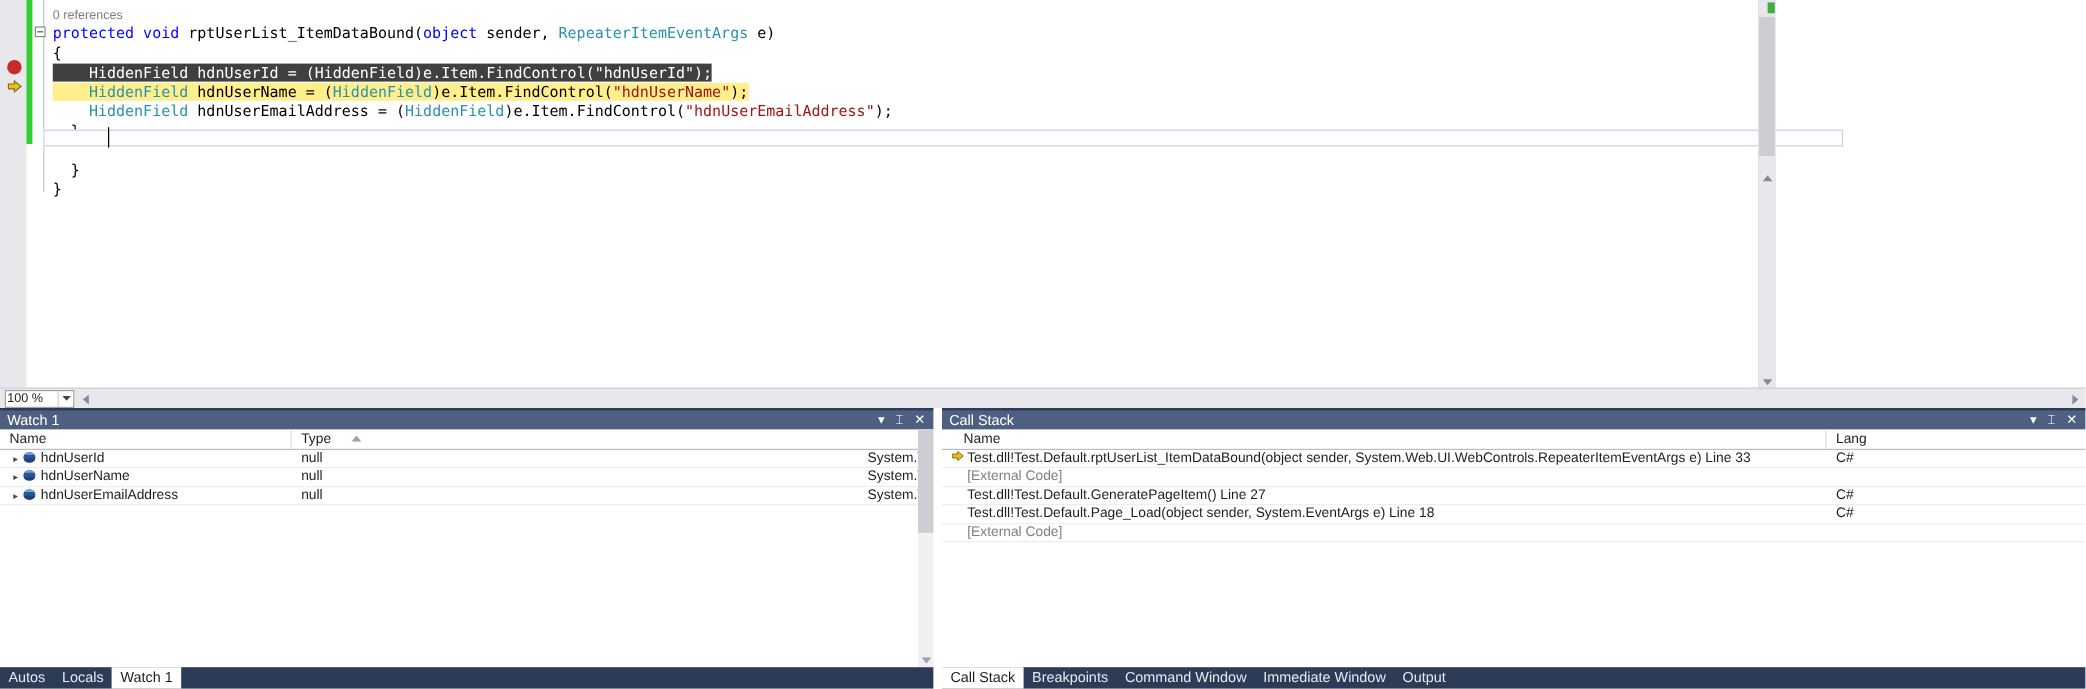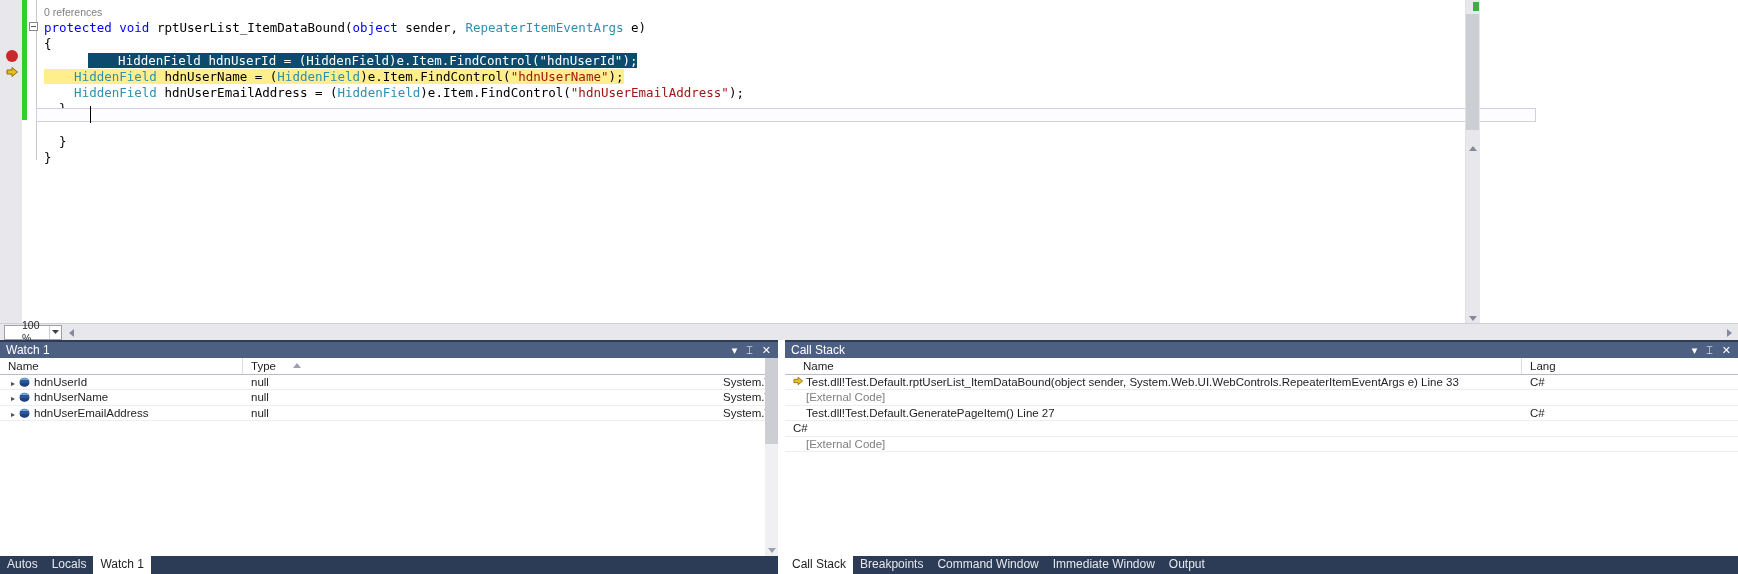--- a/index.html
+++ b/index.html
@@ -50,21 +50,21 @@
     position: absolute; left: 44px; top: 4px;
     font-family: "DejaVu Sans Mono", "Liberation Mono", monospace;
     font-size: 12.5px; line-height: 16.2px; white-space: pre;
   }
   .code-line { height: 16.2px; white-space: pre; }
   .tk-kw     { color: #0000ff; }
   .tk-type   { color: #2b91af; }
   .tk-str    { color: #a31515; }
   .tk-plain  { color: #000000; }
   .tk-lens   { color: #808080; font-family: "Liberation Sans", sans-serif; font-size: 10.5px; }
-  .hl-bp  { background: #0c4a6e; margin-left: 44px; }
+  .hl-bp  { background: #404040; }
   .hl-bp .tk-kw, .hl-bp .tk-type, .hl-bp .tk-str, .hl-bp .tk-plain { color: #ffffff; }
   .hl-cur { background: #ffee8c; }
   .caret-line {
     position: absolute; left: 36px; top: 108px; width: 1500px; height: 14px;
     border: 1px solid #d0d0e0; background: #fdfdff;
   }
   .caret-bar {
     position: absolute; left: 90px; top: 106px; width: 1px; height: 17px;
     background: #000;
   }
@@ -86,21 +86,21 @@
 
   
   .zoombar {
     position: absolute; left: 0; bottom: 0; width: 1738px; height: 17px;
     background: #e8e8ec; border-top: 1px solid #cfcfd6;
     display: flex; align-items: center;
   }
   .zoom-select {
     width: 58px; height: 15px; margin-left: 4px;
     background: #ffffff; border: 1px solid #a0a0a8;
-    font-size: 10.5px; line-height: 13px; padding-left: 17px;
+    font-size: 10.5px; line-height: 13px; padding-left: 1px;
     display: flex; align-items: center; justify-content: space-between;
     color: #1e1e1e;
   }
   .zoom-select .cv { border-left: 1px solid #cfcfd6; height: 100%; width: 13px;
     display: flex; align-items: center; justify-content: center; }
   .hs-track { flex: 1; height: 15px; margin-left: 3px; background: #e8e8ec; position: relative; }
   .hs-left, .hs-right { position: absolute; top: 4px; width: 0; height: 0; }
   .hs-left  { left: 4px;  border-top: 4px solid transparent; border-bottom: 4px solid transparent; border-right: 5px solid #868999; }
   .hs-right { right: 6px; border-top: 4px solid transparent; border-bottom: 4px solid transparent; border-left: 5px solid #868999; }
 
@@ -298,20 +298,21 @@
         </div>
         <div class="grid-row">
           <div class="gr-cell" style="width:737px;"><span class="cs-arrow"></span><span class="ext-code">[External Code]</span></div>
           <div class="gr-cell" style="width:216px;"><span></span></div>
         </div>
         <div class="grid-row">
           <div class="gr-cell" style="width:737px;"><span class="cs-arrow"></span><span class="">Test.dll!Test.Default.GeneratePageItem() Line 27</span></div>
           <div class="gr-cell" style="width:216px;"><span>C#</span></div>
         </div>
         <div class="grid-row">
+          <div class="gr-cell" style="width:737px;"><span class="cs-arrow"></span><span class="">Test.dll!Test.Default.Page_Load(object sender, System.EventArgs e) Line 18</span></div>
           <div class="gr-cell" style="width:216px;"><span>C#</span></div>
         </div>
         <div class="grid-row">
           <div class="gr-cell" style="width:737px;"><span class="cs-arrow"></span><span class="ext-code">[External Code]</span></div>
           <div class="gr-cell" style="width:216px;"><span></span></div>
         </div>
       </div>
 
     <div class="panel-tabs">
       <div class="ptab active">Call Stack</div>

